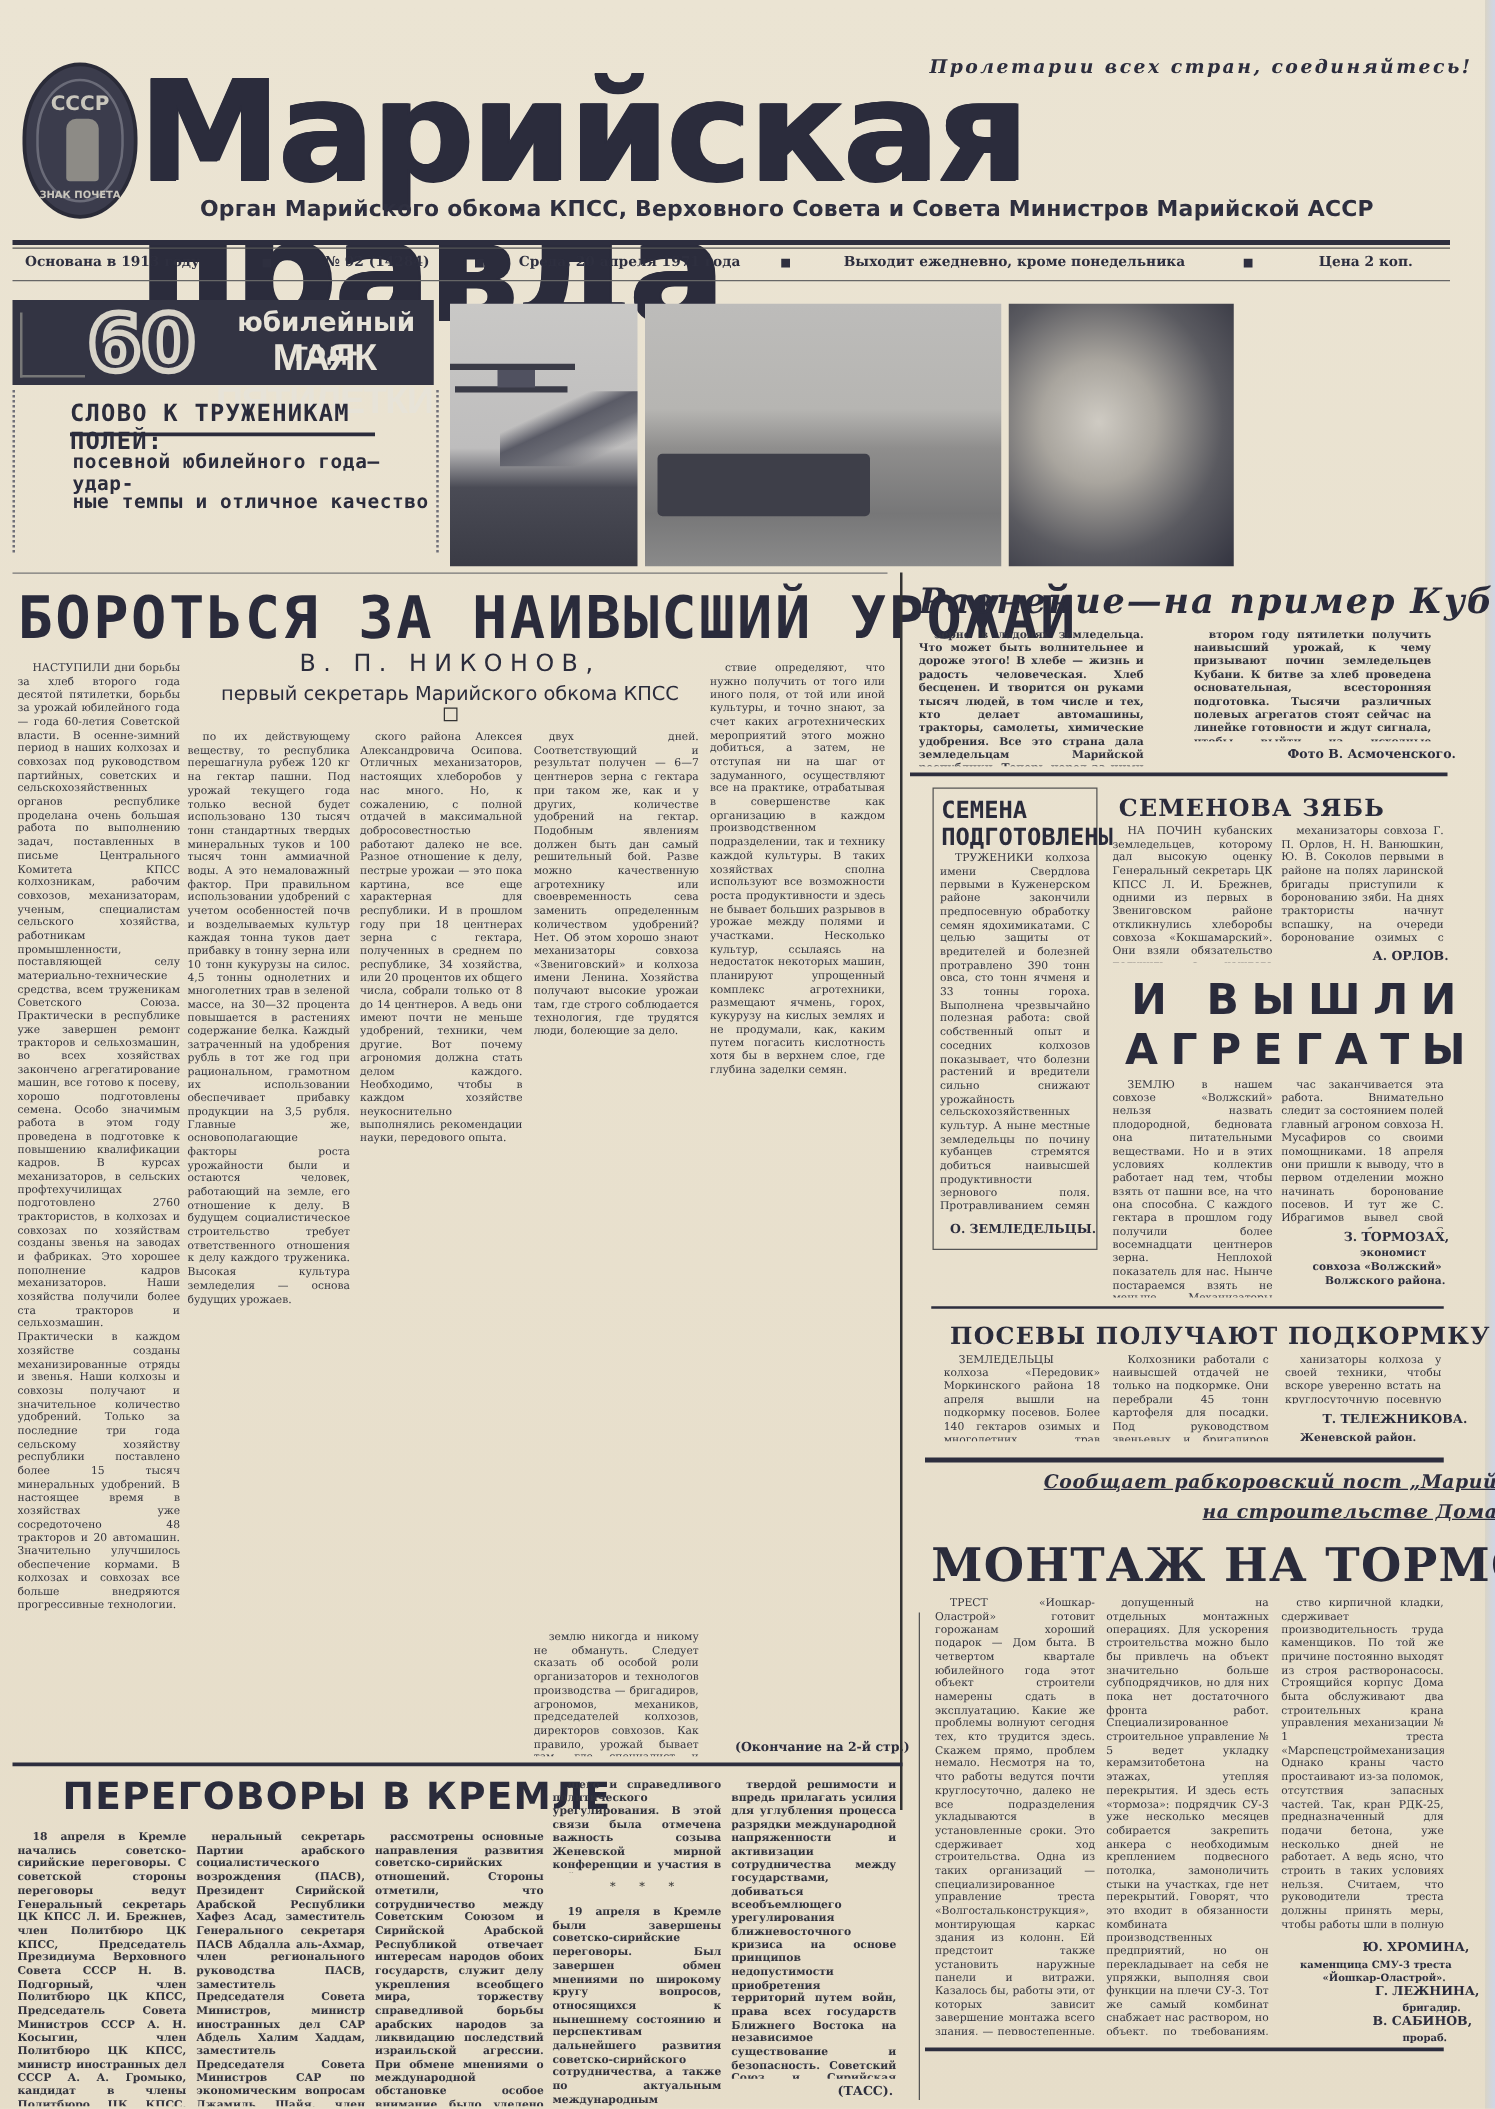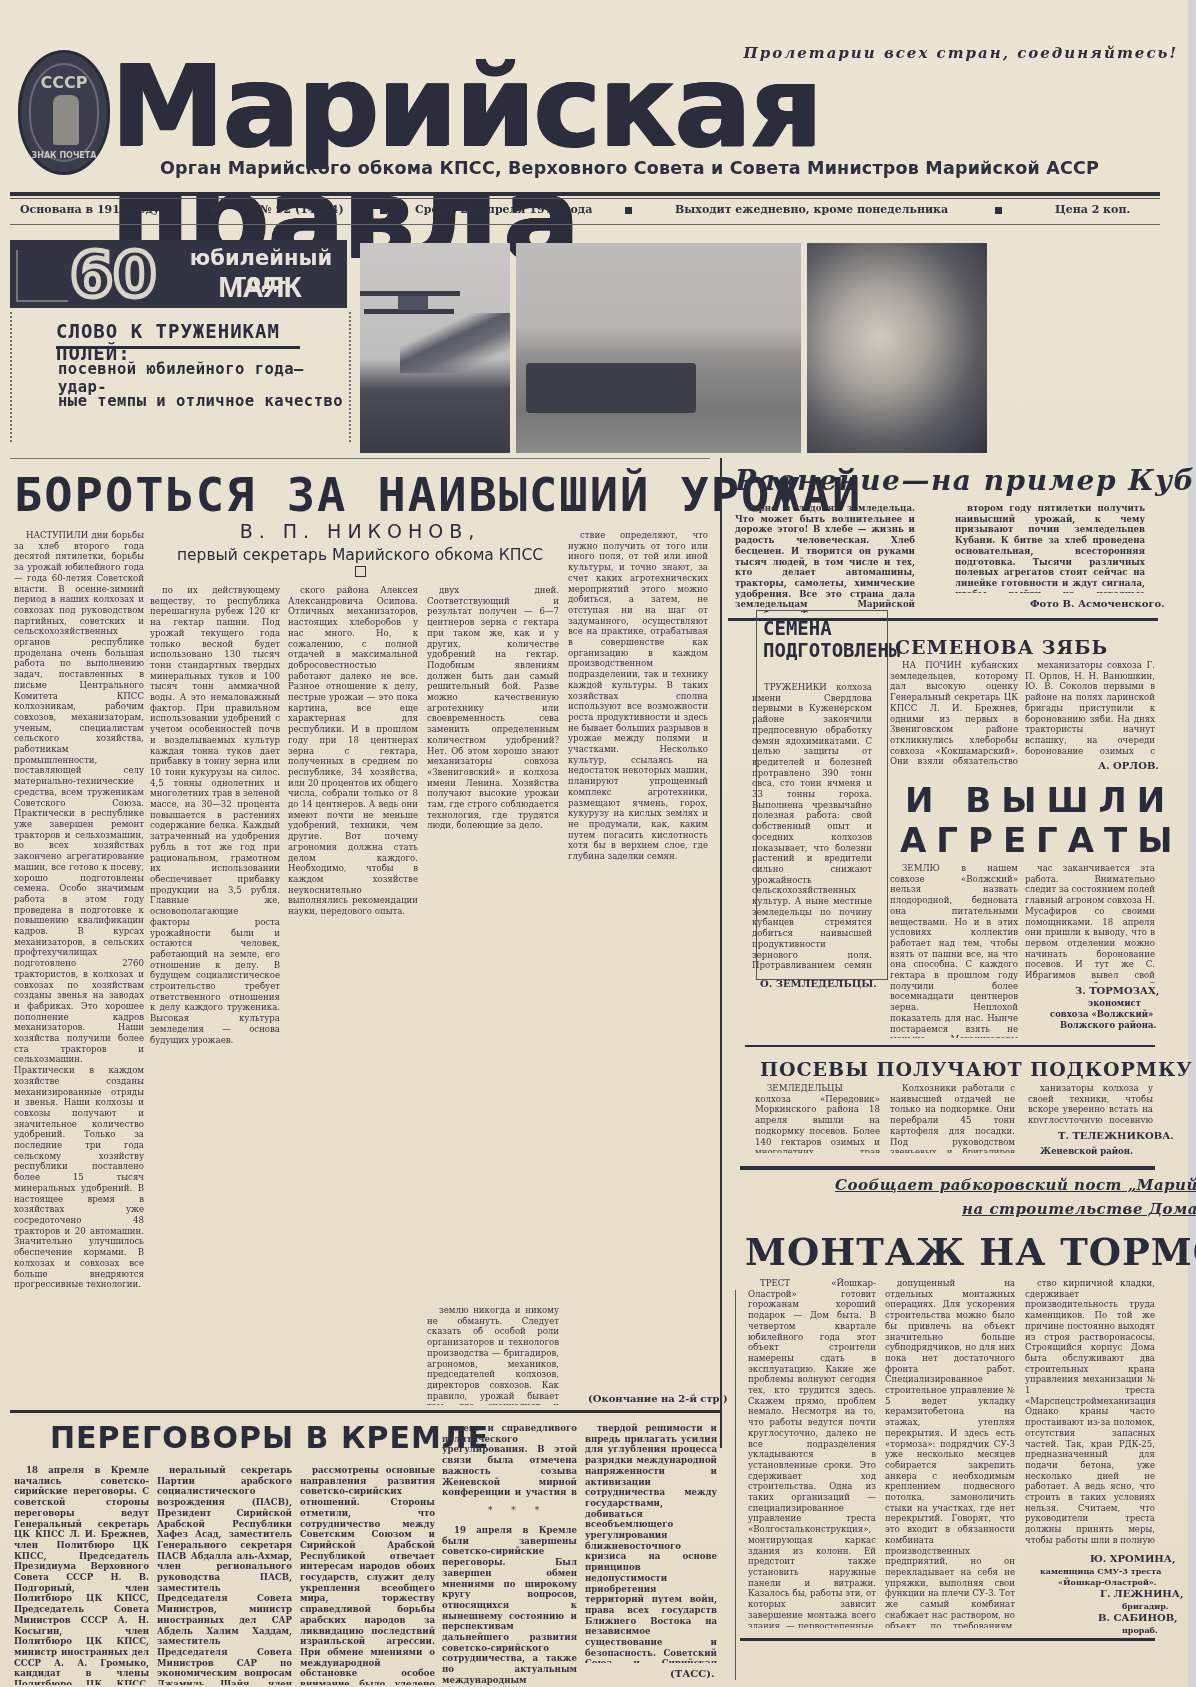--- a/index.html
+++ b/index.html
@@ -49,21 +49,21 @@
   .vline{position:absolute;width:1px;background:#555;}
   
   .headline{position:absolute;left:14px;top:467px;width:690px;font-family:"DejaVu Sans Mono",monospace;font-weight:bold;font-size:47px;line-height:56px;letter-spacing:2px;color:#2a2b3b;white-space:nowrap;transform:scaleX(1.0);text-align:center;}
   .author{position:absolute;left:180px;top:520px;width:360px;text-align:center;font-family:"DejaVu Sans",sans-serif;font-size:19px;letter-spacing:6px;color:#2b2c3c;}
   .authorpos{position:absolute;left:150px;top:546px;width:420px;text-align:center;font-family:"DejaVu Sans",sans-serif;font-size:15.5px;color:#2b2c3c;}
   .col{position:absolute;font-family:"DejaVu Serif",serif;font-size:8.6px;line-height:10.7px;color:#33343f;text-align:justify;overflow:hidden;}
   .col p{margin:0;text-indent:12px;}
   
   .kuban-h{position:absolute;left:735px;top:464px;font-family:"DejaVu Serif",serif;font-style:italic;font-weight:bold;font-size:28px;letter-spacing:1.5px;color:#2a2b3b;white-space:nowrap;}
   .kuban-t{font-weight:bold;}
-  .semena{position:absolute;left:746px;top:610px;width:130px;height:368px;border:1px solid #555;margin-left:10px;}
+  .semena{position:absolute;left:746px;top:630px;width:130px;height:368px;border:1px solid #555;}
   .semena-h{position:absolute;left:6px;top:6px;font-family:"DejaVu Sans Mono",monospace;font-weight:bold;font-size:19px;line-height:22px;color:#2a2b3b;}
   .h-serif{position:absolute;font-family:"DejaVu Serif",serif;font-weight:bold;color:#2a2b3b;white-space:nowrap;}
   .sig{position:absolute;font-family:"DejaVu Serif",serif;font-weight:bold;font-size:10px;color:#2d2e3e;white-space:nowrap;}
   .note{position:absolute;font-family:"DejaVu Serif",serif;font-style:italic;font-weight:bold;font-size:15px;color:#2d2e3e;text-decoration:underline;white-space:nowrap;letter-spacing:0.5px;}
   .kreml-h{position:absolute;left:50px;top:1420px;font-family:"DejaVu Sans",sans-serif;font-weight:bold;font-size:30px;color:#2a2b3b;letter-spacing:1px;white-space:nowrap;}
   .sep3{position:absolute;font-size:9px;color:#333;letter-spacing:8px;}
   .ornament{position:absolute;left:355px;top:566px;width:9px;height:9px;border:1px solid #333;}
 </style>
 </head>
 <body>

